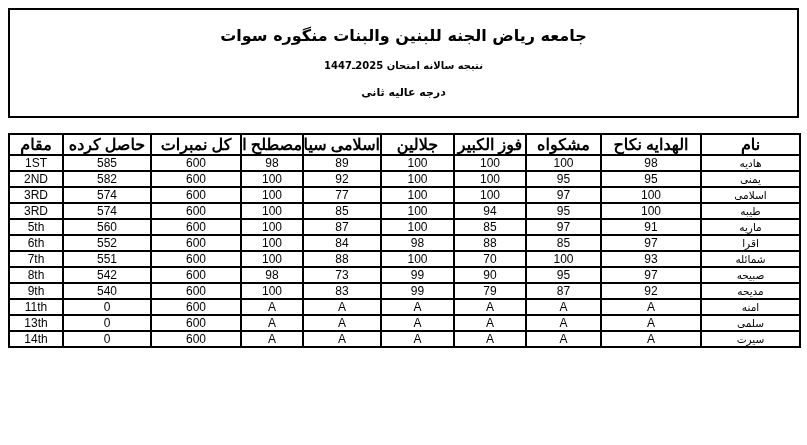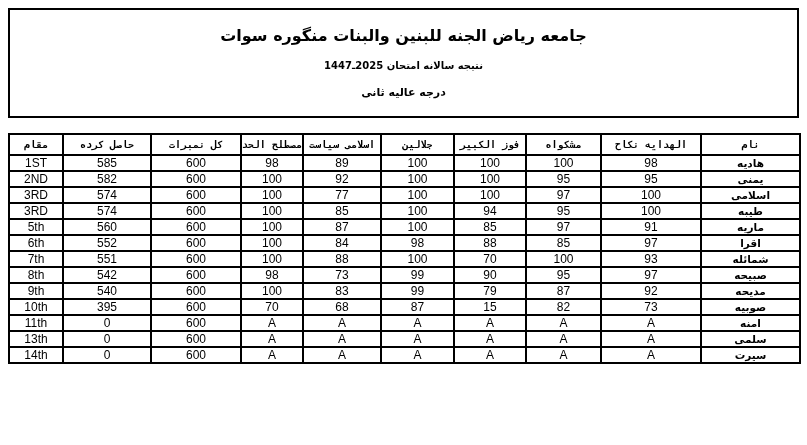--- a/index.html
+++ b/index.html
@@ -52,36 +52,36 @@
   table.results td {
     border: 2px solid #000000;
     text-align: center;
     vertical-align: middle;
     padding: 0;
     overflow: hidden;
     white-space: nowrap;
   }
   table.results th {
     height: 21px;
-    font-family: Liberation Mono, monospace;
-    font-size: 10px;
+    font-family: Liberation Serif, serif;
+    font-size: 16px;
     font-weight: bold;
     direction: rtl;
   }
   table.results td {
     height: 15px;
     font-family: "Liberation Sans", "DejaVu Sans", sans-serif;
     font-size: 12px;
     font-weight: normal;
     color: #000000;
   }
   table.results td.name-cell {
     font-family: "DejaVu Sans", sans-serif;
     font-size: 10.5px;
-    font-weight: bold;
+    font-weight: normal;
     direction: rtl;
   }
 </style>
 </head>
 <body>
 
 <div class="page">
 
   <div class="header-box">
     <div class="header-line l1">جامعه رياض الجنه للبنين والبنات منگوره سوات</div>
@@ -219,32 +219,20 @@
           <td>600</td>
           <td>100</td>
           <td>83</td>
           <td>99</td>
           <td>79</td>
           <td>87</td>
           <td>92</td>
           <td class="name-cell">مديحه</td>
         </tr>
         <tr>
-          <td>10th</td>
-          <td>395</td>
-          <td>600</td>
-          <td>70</td>
-          <td>68</td>
-          <td>87</td>
-          <td>15</td>
-          <td>82</td>
-          <td>73</td>
-          <td class="name-cell">صوبيه</td>
-        </tr>
-        <tr>
           <td>11th</td>
           <td>0</td>
           <td>600</td>
           <td>A</td>
           <td>A</td>
           <td>A</td>
           <td>A</td>
           <td>A</td>
           <td>A</td>
           <td class="name-cell">امنه</td>

